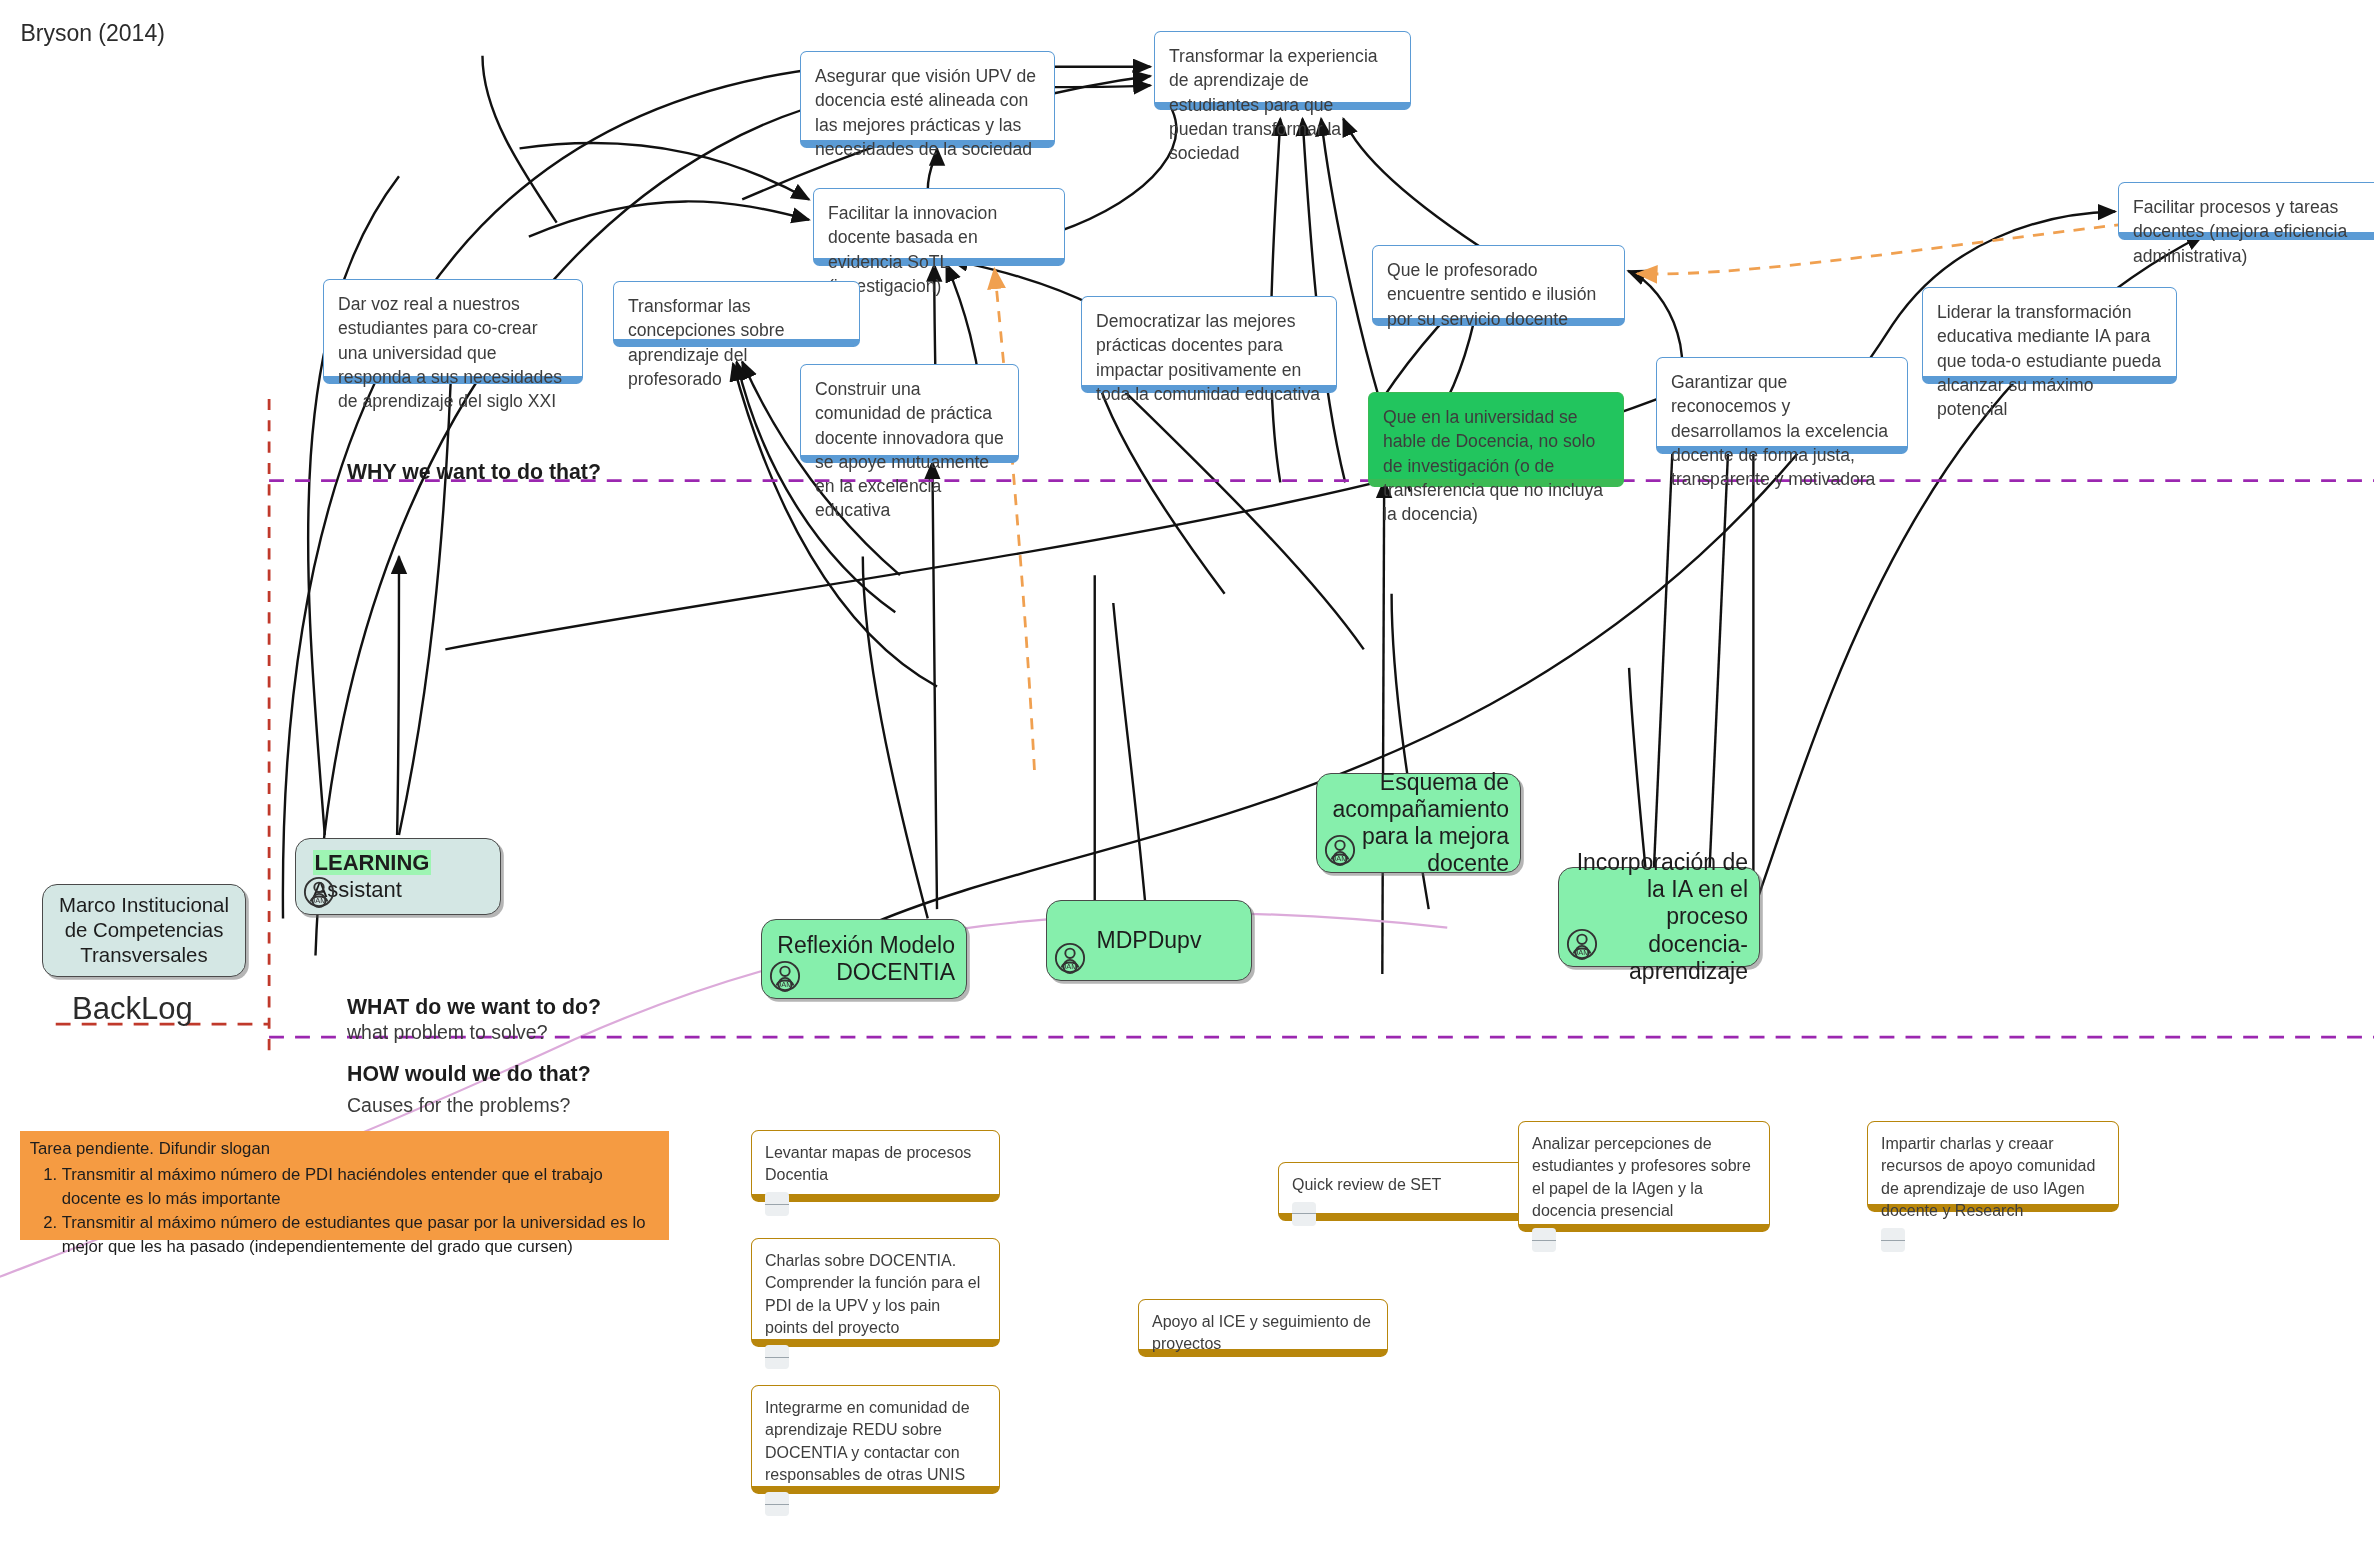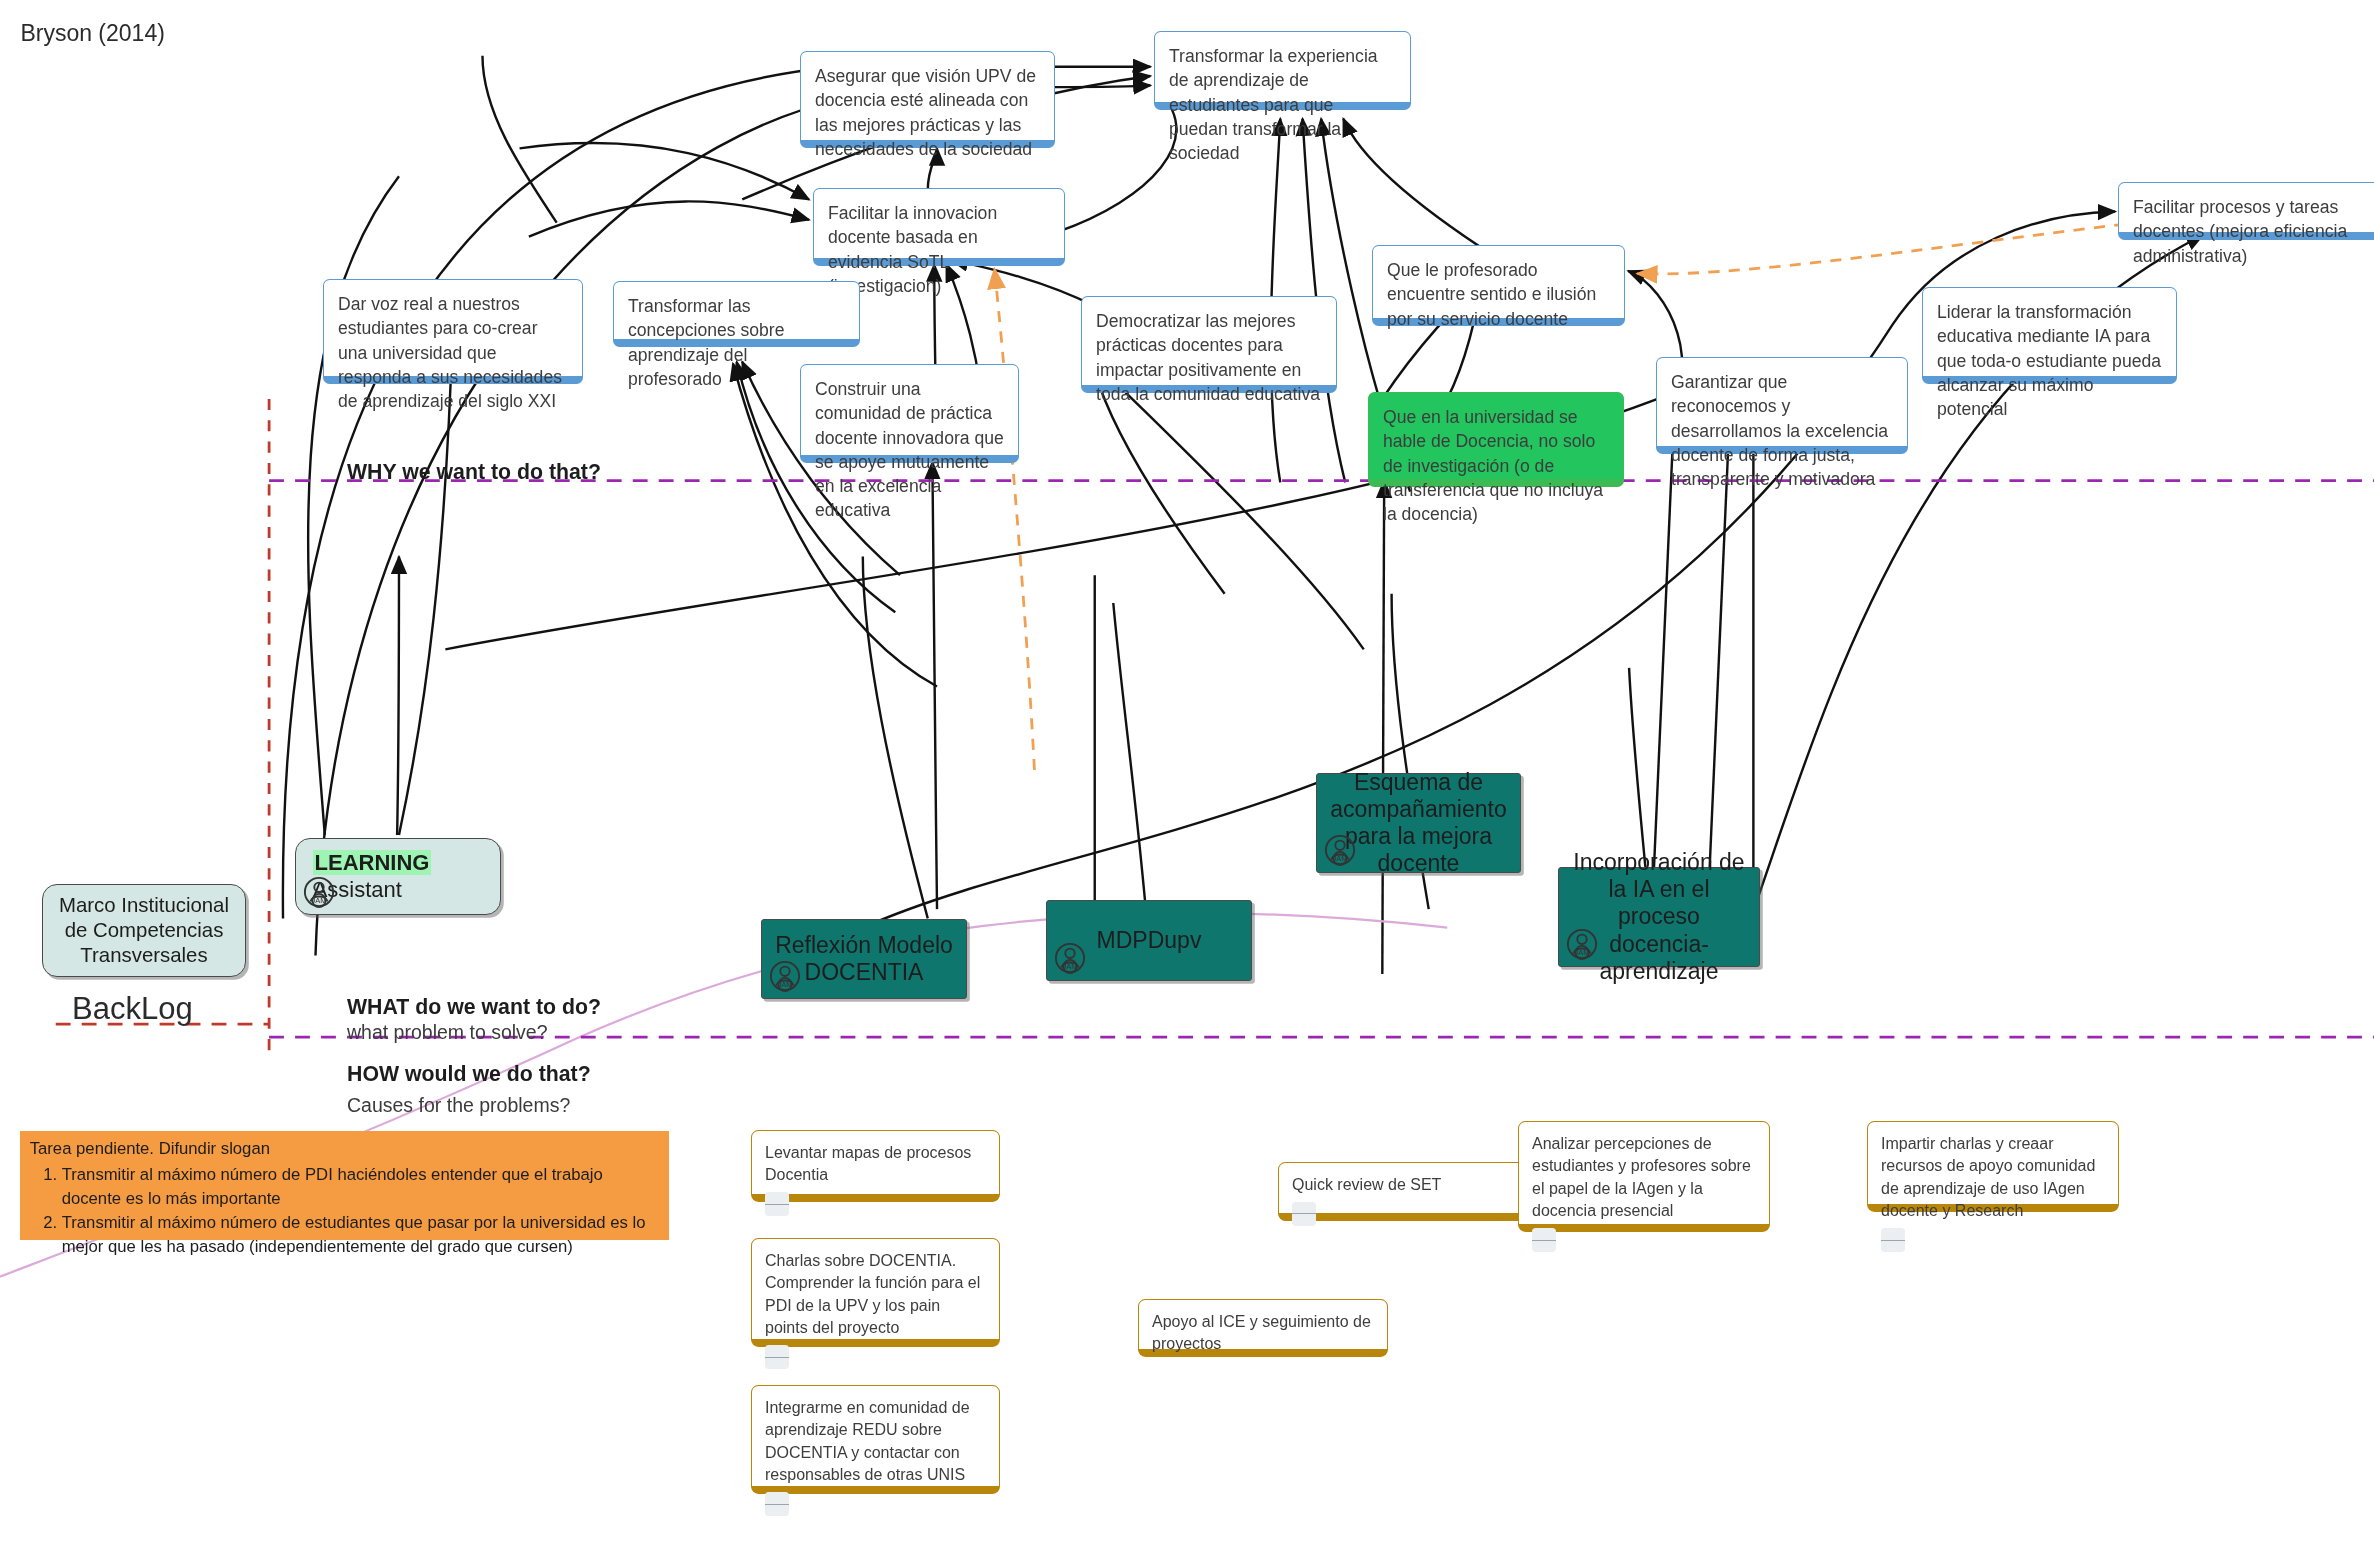--- a/index.html
+++ b/index.html
@@ -18,23 +18,23 @@
     font-family:"Liberation Sans",sans-serif;
   }
   .green{
     background:#22c55e;border:1.9px solid #3cba54;border-radius:6.5px;
     border-bottom:8.3px solid #3cba54;
     color:#3d3d3d;font-size:17.6px;line-height:1.38;
     padding:12px 14px 8.3px 14px;
   }
   
   .pink{
-    background:#0f766e;border:1.9px solid #4a4a4a;border-radius:3px;
+    background:#86efac;border:1.9px solid #4a4a4a;border-radius:15px;
     color:#1d1d1d;font-size:23px;line-height:1.18;
-    display:flex;align-items:center;justify-content:center;text-align:center;
+    display:flex;align-items:center;justify-content:center;text-align:right;
     box-shadow:2.8px 2.8px 0 rgba(90,90,90,.45);
     padding:7.4px 11px;
   }
   
   .teal{
     background:#d4e7e4;border:1.9px solid #4a4a4a;border-radius:15px;
     color:#1d1d1d;font-size:20.4px;line-height:1.22;
     display:flex;align-items:center;justify-content:center;text-align:center;
     box-shadow:2.8px 2.8px 0 rgba(90,90,90,.45);
     padding:7.4px 11px;

